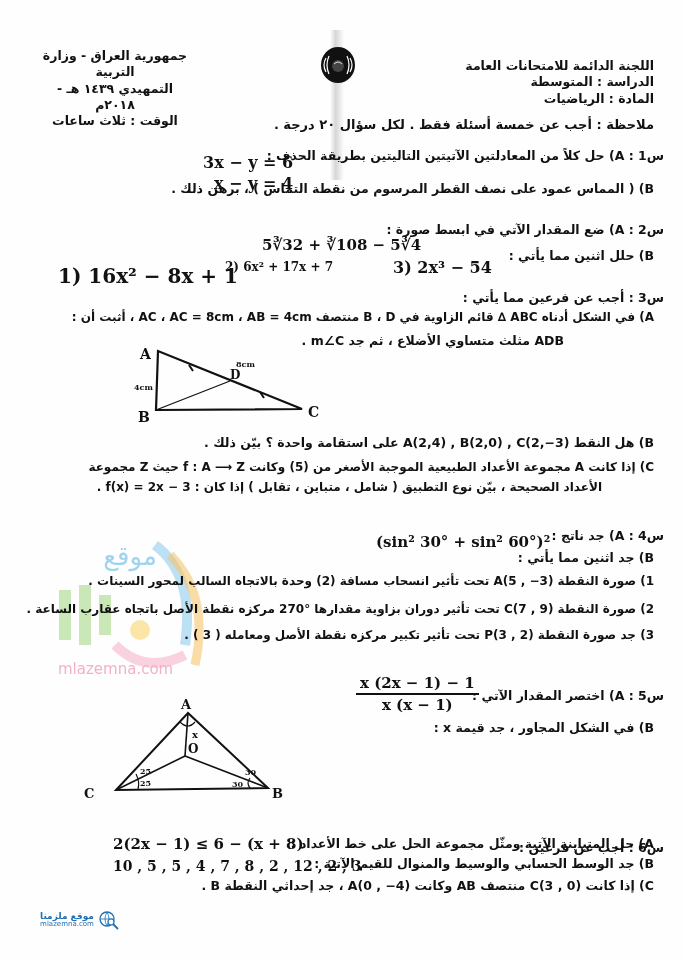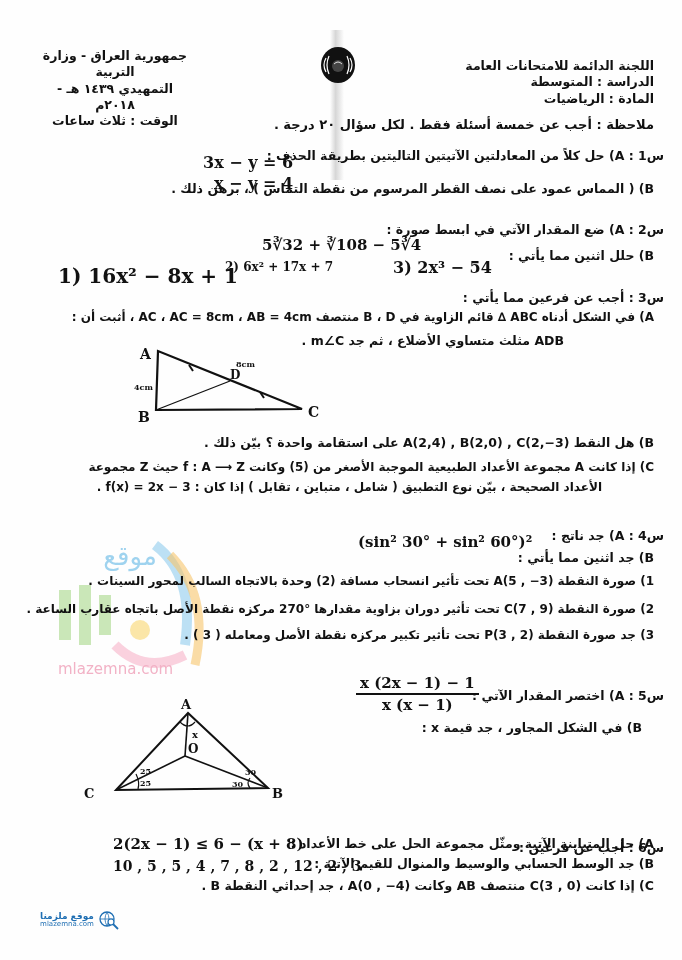--- a/index.html
+++ b/index.html
@@ -96,37 +96,37 @@
     <path d="M70 110 Q100 140 140 120" stroke="#f6b2c8" stroke-width="10" fill="none" opacity=".6"></path>
     <circle cx="95" cy="95" r="10" fill="#f8d66e" opacity=".6"></circle>
   </svg>
 </div>
 <div class="abs wm-text" style="left:58px;top:660px;">mlazemna.com</div>
 
 <div class="abs ar" style="right:18px;top:528px;">
   <span>س4 :</span>
   <span>A) جد ناتج :</span>
 </div>
-<div class="abs math" style="left:358px;top:533px;font-size:15px;">(sin² 30° + sin² 60°)²</div>
+<div class="abs math" style="left:376px;top:533px;font-size:15px;">(sin² 30° + sin² 60°)²</div>
 <div class="abs ar" style="right:28px;top:550px;">B) جد اثنين مما يأتي :</div>
 <div class="abs ar" style="right:28px;top:574px;font-size:12px;">1) صورة النقطة A(5 , −3) تحت تأثير انسحاب مسافة (2) وحدة بالاتجاه السالب لمحور السينات .</div>
 <div class="abs ar" style="right:28px;top:602px;font-size:12px;">2) صورة النقطة C(7 , 9) تحت تأثير دوران بزاوية مقدارها °270 مركزه نقطة الأصل باتجاه عقارب الساعة .</div>
 <div class="abs ar" style="right:28px;top:628px;font-size:12px;">3) جد صورة النقطة P(3 , 2) تحت تأثير تكبير مركزه نقطة الأصل ومعامله ( 3 ) .</div>
 
 <div class="abs ar" style="right:18px;top:688px;">
   <span>س5 :</span>
   <span>A) اختصر المقدار الآتي :</span>
 </div>
 <div class="abs math" style="left:356px;top:674px;font-size:15px;">
   <span class="frac">
     <span class="num">x (2x − 1) − 1</span>
     <span class="den">x (x − 1)</span>
   </span>
 </div>
-<div class="abs ar" style="right:40px;top:720px;margin-left:44px;">B) في الشكل المجاور ، جد قيمة x :</div>
+<div class="abs ar" style="right:28px;top:720px;margin-left:44px;">B) في الشكل المجاور ، جد قيمة x :</div>
 
 <div class="abs" style="left:80px;top:698px;width:210px;height:105px;">
   <svg width="210" height="105" viewBox="0 0 210 105" font-family="DejaVu Serif, serif" font-weight="bold">
     <polygon points="108,15 36,92 188,90" fill="none" stroke="#111" stroke-width="2"></polygon>
     <line x1="108" y1="15" x2="105" y2="58" stroke="#111" stroke-width="1.6"></line>
     <line x1="105" y1="58" x2="36" y2="92" stroke="#111" stroke-width="1.6"></line>
     <line x1="105" y1="58" x2="188" y2="90" stroke="#111" stroke-width="1.6"></line>
     <path d="M100 24 Q108 32 115 24" stroke="#111" stroke-width="1.2" fill="none"></path>
     <path d="M56 76 Q60 84 58 91" stroke="#111" stroke-width="1.2" fill="none"></path>
     <path d="M170 80 Q166 85 170 90" stroke="#111" stroke-width="1.2" fill="none"></path>

